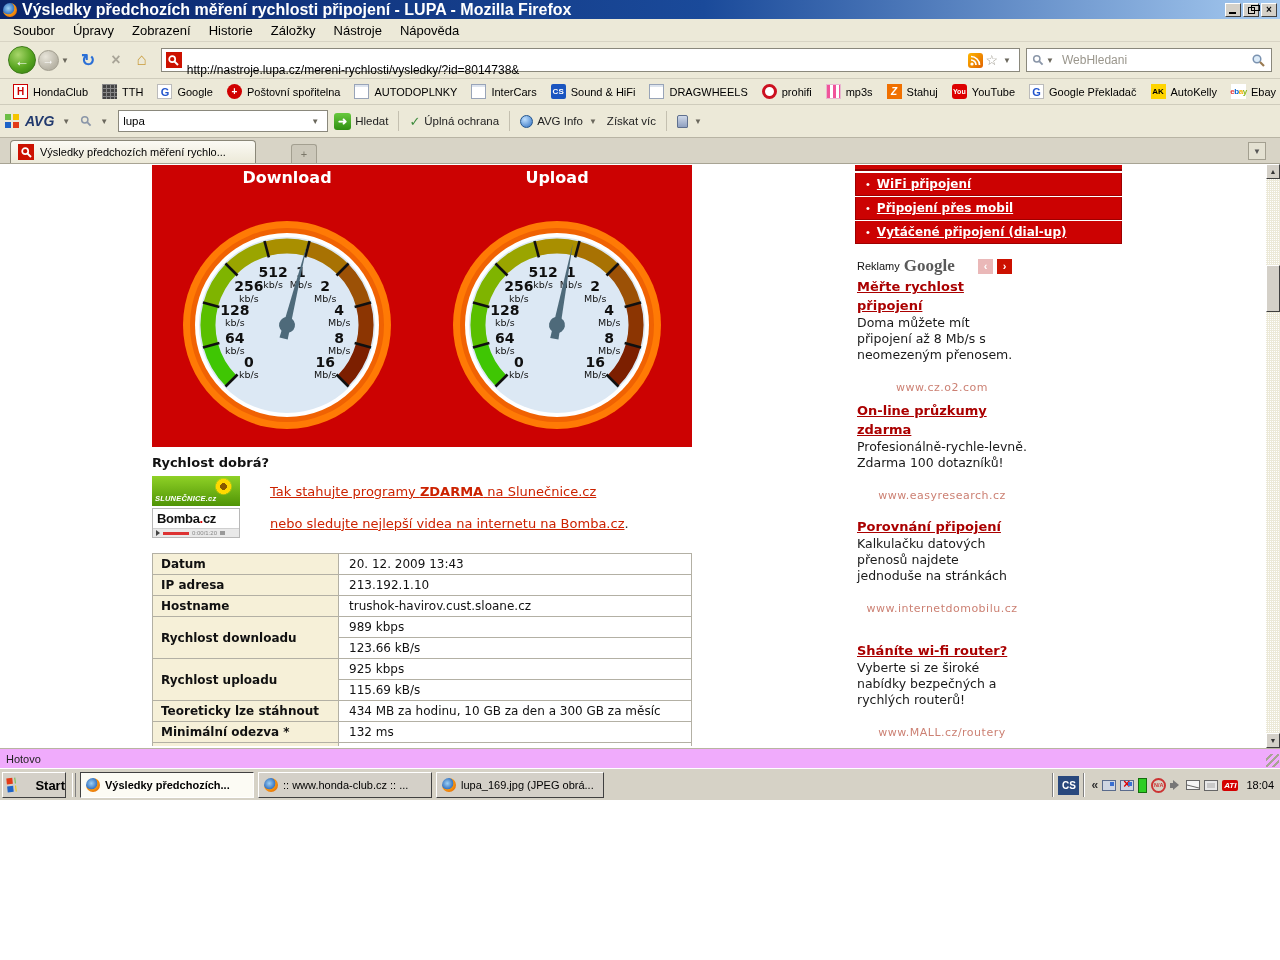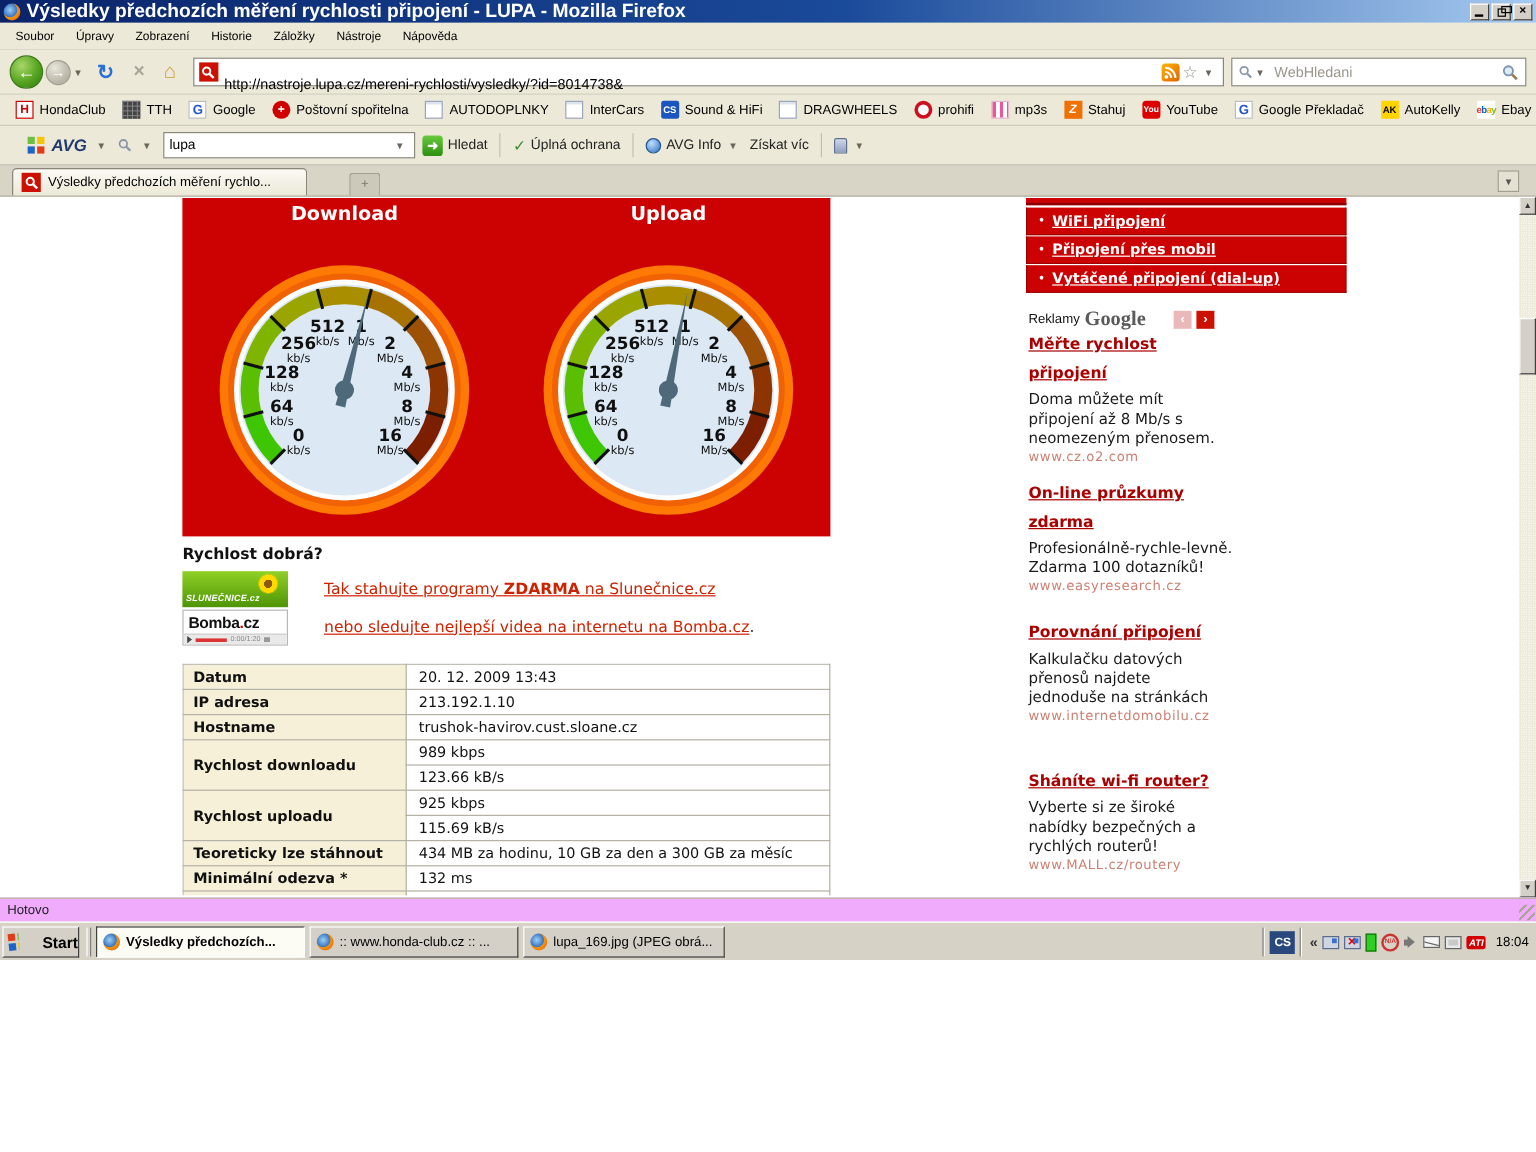--- a/index.html
+++ b/index.html
@@ -17,21 +17,21 @@
   #win-controls { margin-left:auto; display:flex; gap:2px; }
   .winbtn { width:16px; height:14px; background:#d4d0c8; border:1px solid;
     border-color:#fff #404040 #404040 #fff; display:flex; align-items:center; justify-content:center;
     font-size:10px; font-weight:bold; color:#000; position:relative; }
   .winbtn .min-glyph { position:absolute; left:3px; bottom:2px; width:7px; height:2px; background:#000; }
   .winbtn .res-glyph { position:absolute; left:4px; top:3px; width:7px; height:7px; border:1px solid #000; background:#d4d0c8; }
   .winbtn .res-glyph::before { content:""; position:absolute; left:2px; top:-3px; width:7px; height:4px; border:1px solid #000; }
 
   #menubar { position:absolute; left:0; top:19px; width:1280px; height:23px; background:#ece9d8;
     border-bottom:1px solid #d8d4c4; display:flex; align-items:center; padding-left:4px; }
-  .menu-item { font-size:10px; color:#000; padding:3px 9px; }
+  .menu-item { font-size:13px; color:#000; padding:3px 9px; }
 
   #navbar { position:absolute; left:0; top:42px; width:1280px; height:37px; background:#ece9d8;
     border-bottom:1px solid #cfccbc; display:flex; align-items:center; padding:0 8px; }
   .navbtn { display:flex; align-items:center; justify-content:center; }
   #back-btn { width:28px; height:28px; border-radius:50%; color:#fff; font-size:15px; font-weight:bold;
     background:radial-gradient(circle at 35% 30%, #a8d66a 0%, #56a41f 55%, #2f7a10 100%); border:1px solid #3c7a18; }
   #fwd-btn { width:21px; height:21px; border-radius:50%; color:#fff; font-size:12px;
     background:radial-gradient(circle at 35% 30%, #e8e5da 0%, #b8b4a6 70%); border:1px solid #a09c8e; margin-left:2px; }
   .tiny-caret { font-size:8px; color:#6a675c; margin:0 4px 0 2px; }
   #reload-btn { color:#2a6fd6; font-size:17px; font-weight:bold; margin:0 8px; }
@@ -62,21 +62,21 @@
   .bi-swirl { border:3px solid #cc1020; border-radius:50%; background:#fff; }
   .bi-bars { background:repeating-linear-gradient(90deg,#f0549a 0 3px,#fff 3px 6px); border:1px solid #e8b8d0; }
   .bi-stahuj { background:#f07000; color:#fff; font-size:10px; font-style:italic; }
   .bi-youtube { background:#d00; color:#fff; border-radius:3px; font-size:7px; }
   .bi-ak { background:#ffd400; color:#000; font-size:8px; }
   .bi-ebay { background:#fff; font-size:8px; letter-spacing:-0.5px; }
   .bi-ebay b:nth-child(1){color:#e53238}.bi-ebay b:nth-child(2){color:#0064d2}
   .bi-ebay b:nth-child(3){color:#f5af02}.bi-ebay b:nth-child(4){color:#86b817}
 
   #avgbar { position:absolute; left:0; top:105px; width:1280px; height:33px; background:#ece9d8;
-    border-bottom:1px solid #b8b4a4; display:flex; align-items:center; padding:0 23px; gap:6px; font-size:11.5px; }
+    border-bottom:1px solid #b8b4a4; display:flex; align-items:center; padding:0 5px; gap:6px; font-size:11.5px; }
   #avg-logo { width:14px; height:14px;
     background-image:linear-gradient(#6cbe45,#6cbe45),linear-gradient(#f5c400,#f5c400),linear-gradient(#1f64c8,#1f64c8),linear-gradient(#e33b17,#e33b17);
     background-size:6px 6px; background-position:0 0,8px 0,0 8px,8px 8px; background-repeat:no-repeat; }
   #avg-brand { font-weight:bold; font-size:14px; color:#223a6e; font-style:italic; }
   #avg-query-box { width:210px; height:22px; background:#fff; border:1px solid #8a887c;
     display:flex; align-items:center; padding:0 4px; justify-content:space-between; }
   #avg-search-btn { display:flex; align-items:center; gap:4px; }
   #avg-go { width:17px; height:17px; background:linear-gradient(#68c93e,#2e8f10); border-radius:3px;
     color:#fff; font-size:11px; display:flex; align-items:center; justify-content:center; font-weight:bold; }
   .avg-sep { width:1px; height:20px; background:#c4c0b0; margin:0 4px; }
@@ -146,23 +146,23 @@
     font-family:"DejaVu Sans", sans-serif; }
   #ads-header { position:absolute; left:2px; top:92px; width:265px; display:flex; align-items:center; }
   #ads-prefix { font-size:11px; color:#111; }
   #ads-brand { font-family:"Liberation Serif", serif; font-weight:bold; font-size:17px; color:#5a5a5a; margin-left:4px; }
   #ads-arrows { margin-left:auto; margin-right:110px; display:flex; gap:4px; }
   .ad-arrow { width:15px; height:15px; display:flex; align-items:center; justify-content:center;
     color:#fff; font-size:11px; font-weight:bold; }
   #ad-arrow-left { background:#eab8b8; }
   #ad-arrow-right { background:#cc1100; }
   .ad { position:absolute; left:2px; width:170px; font-family:"DejaVu Sans", sans-serif; }
-  .ad-title { color:#aa0000; font-weight:bold; font-size:13px; line-height:24px; text-decoration:underline; }
+  .ad-title { color:#aa0000; font-weight:bold; font-size:13px; line-height:14px; text-decoration:underline; }
   .ad-body { color:#1a1a1a; font-size:12.5px; line-height:16px; margin-top:1px; }
-  .ad-url { color:#cc8073; font-size:11px; letter-spacing:.5px; margin-top:1px; }
+  .ad-url { color:#cc8073; font-size:11px; letter-spacing:.5px; margin-top:18px;text-align:center; }
 
   
   #scrollbar { position:absolute; right:0; top:0; width:14px; height:584px; background:#ece9d8;
     background-image:linear-gradient(45deg,#fff 25%,transparent 25%,transparent 75%,#fff 75%); background-size:2px 2px; }
   .sb-btn { position:absolute; left:0; width:14px; height:15px; background:#d4d0c8; border:1px solid;
     border-color:#fff #404040 #404040 #fff; color:#333; font-size:7px; display:flex; align-items:center; justify-content:center; }
   #sb-thumb { position:absolute; left:0; top:101px; width:14px; height:47px; background:#d4d0c8;
     border:1px solid; border-color:#fff #404040 #404040 #fff; }
 
   

